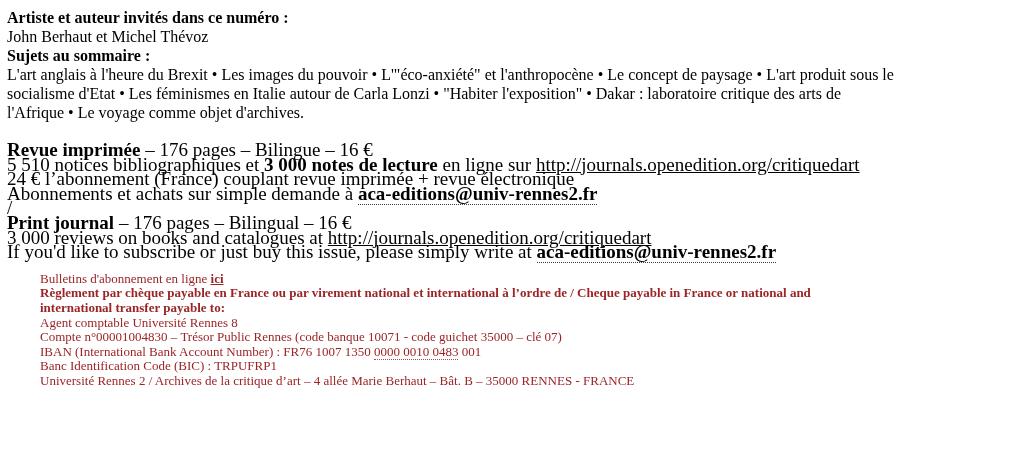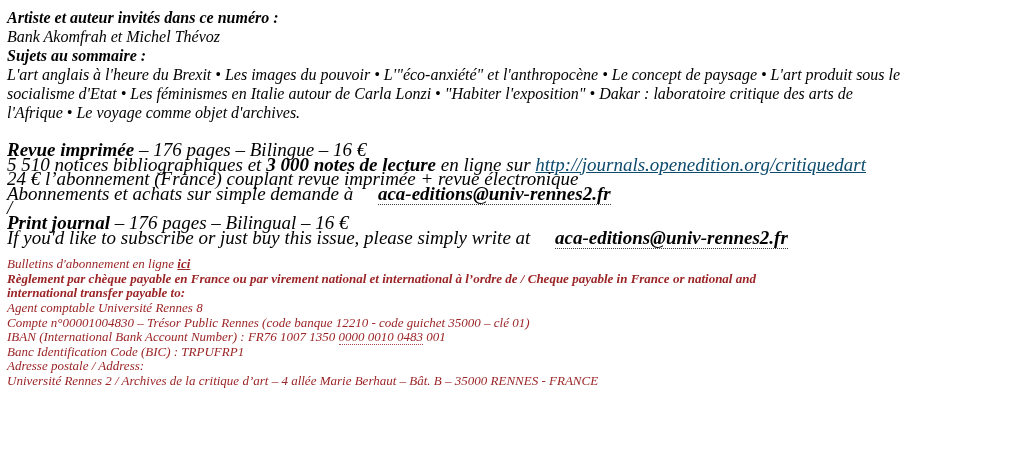--- a/index.html
+++ b/index.html
@@ -2,81 +2,80 @@
 <html><head>
 <meta charset="utf-8">
 <style>
   html, body { margin: 0; padding: 0; background: #ffffff; }
   body {
     width: 1024px; height: 463px; overflow: hidden;
     font-family: "Liberation Serif", "DejaVu Serif", serif;
     color: #000000;
     -webkit-font-smoothing: antialiased;
   }
-  .page { padding: 8px 12px 0 7px; font-style: italic; }
+  .page { padding: 8px 12px 0 7px; }
   p { margin: 0; }
   .b { font-weight: bold; }
   .preline { white-space: pre-line; }
 
   .intro { font-size: 16px; line-height: 19px; }
 
   .sub { margin-top: 21px; font-size: 19px; line-height: 14.6px; }
   a.url {
-    color: #0c4a6e;
+    color: #000000;
     text-decoration: underline;
     cursor: pointer;
   }
   .email {
     font-weight: bold;
     border-bottom: 1px dotted #3a3a3a;
     cursor: pointer;
-    margin-left: 20px;
   }
 
   .payment {
-    margin-top: 12px; 
+    margin-top: 12px; margin-left: 33px;
     color: #9b2426;
     font-size: 13px; line-height: 14.6px;
   }
   .ici {
     font-weight: bold;
     text-decoration: underline;
     cursor: pointer;
   }
   .iban-marked { border-bottom: 1px dotted #b0494b; text-align: center; }
 </style>
 </head>
 <body>
 
 <div class="page">
 
   <section class="intro">
     <p class="b">Artiste et auteur invités dans ce numéro :</p>
-    <p>Bank Akomfrah et Michel Thévoz</p>
+    <p>John Berhaut et Michel Thévoz</p>
     <p class="b">Sujets au sommaire :</p>
     <p class="preline">L'art anglais à l'heure du Brexit • Les images du pouvoir • L'"éco-anxiété" et l'anthropocène • Le concept de paysage • L'art produit sous le
 socialisme d'Etat • Les féminismes en Italie autour de Carla Lonzi • "Habiter l'exposition" • Dakar : laboratoire critique des arts de
 l'Afrique • Le voyage comme objet d'archives.</p>
   </section>
 
   <section class="sub">
     <p><span class="b">Revue imprimée</span><span> – 176 pages – Bilingue – 16 €</span></p>
     <p><span>5 510 notices bibliographiques et </span><span class="b">3 000 notes de lecture</span><span> en ligne sur </span><a class="url">http://journals.openedition.org/critiquedart</a></p>
     <p>24 € l’abonnement (France) couplant revue imprimée + revue électronique</p>
     <p><span>Abonnements et achats sur simple demande à </span><span class="email">aca-editions@univ-rennes2.fr</span></p>
     <p>/</p>
     <p><span class="b">Print journal</span><span> – 176 pages – Bilingual – 16 €</span></p>
+    <p><span>3 000 reviews on books and catalogues at </span><a class="url">http://journals.openedition.org/critiquedart</a></p>
     <p><span>If you'd like to subscribe or just buy this issue, please simply write at </span><span class="email">aca-editions@univ-rennes2.fr</span></p>
   </section>
 
   <section class="payment">
     <p><span>Bulletins d'abonnement en ligne </span><span class="ici">ici</span></p>
     <p class="b preline">Règlement par chèque payable en France ou par virement national et international à l’ordre de / Cheque payable in France or national and
 international transfer payable to:</p>
     <p>Agent comptable Université Rennes 8</p>
-    <p>Compte n°00001004830 – Trésor Public Rennes (code banque 12210 - code guichet 35000 – clé 01)</p>
+    <p>Compte n°00001004830 – Trésor Public Rennes (code banque 10071 - code guichet 35000 – clé 07)</p>
     <p><span>IBAN (International Bank Account Number) : FR76 1007 1350 </span><span class="iban-marked">0000 0010 0483</span><span> 001</span></p>
     <p>Banc Identification Code (BIC) : TRPUFRP1</p>
-    <p>Adresse postale / Address:</p>
     <p>Université Rennes 2 / Archives de la critique d’art – 4 allée Marie Berhaut – Bât. B – 35000 RENNES - FRANCE</p>
   </section>
 
 </div>
 
 </body></html>

